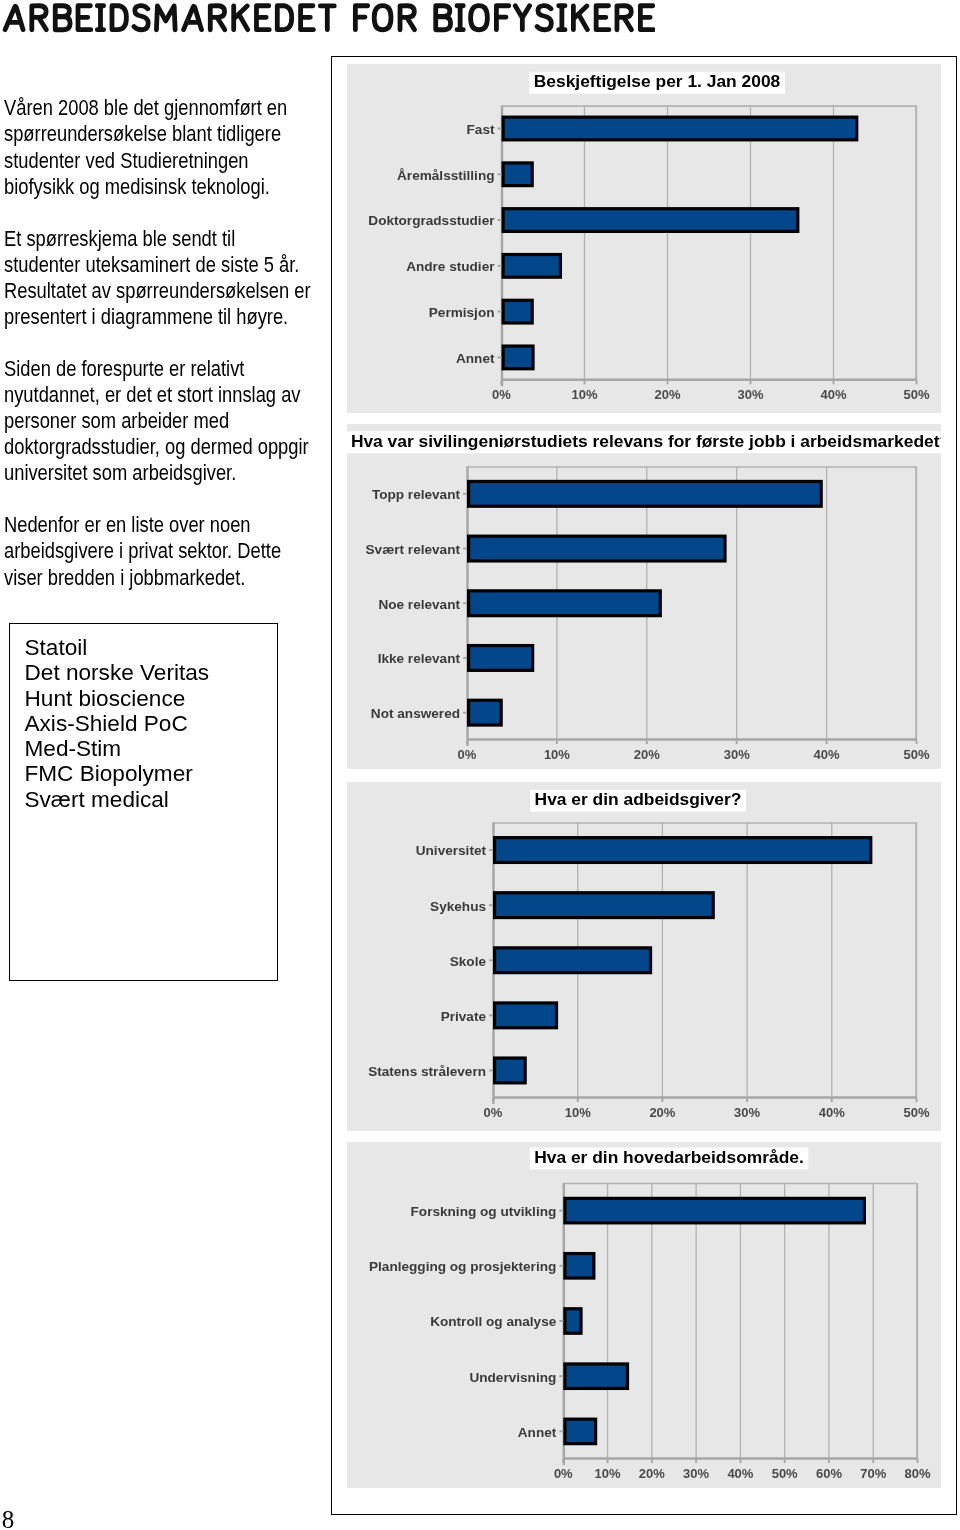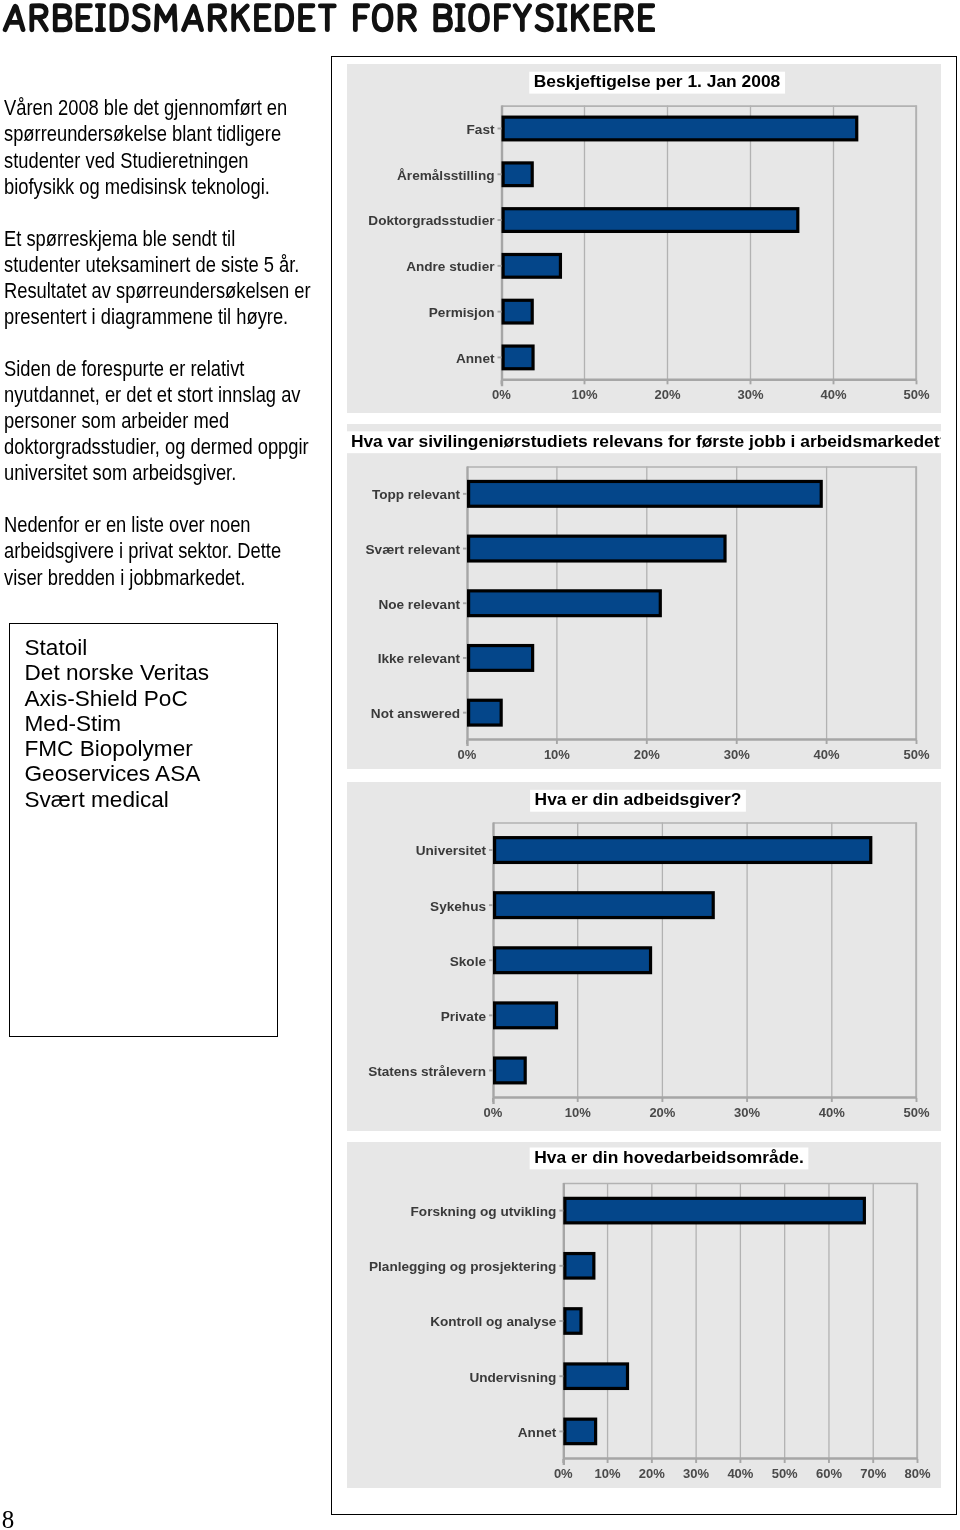--- a/index.html
+++ b/index.html
@@ -14,21 +14,21 @@
   }
   .doc-title svg{display:block;}
 
   
   .leftcol{position:absolute;left:4px;top:95.4px;width:376px;
            transform:scaleX(0.822);transform-origin:0 0;}
   .para{font-size:22.3px;line-height:26.07px;color:#000;margin:0 0 26.07px 0;
         font-family:"Liberation Sans",sans-serif;}
 
   
-  .listbox{position:absolute;left:8.5px;top:623px;width:269px;height:414px;
+  .listbox{position:absolute;left:8.5px;top:623px;width:269px;height:358px;
            border:1.5px solid #000;background:#fff;box-sizing:border-box;}
   .listbox ul{margin:0;padding:0;list-style:none;position:absolute;
               left:15px;top:11.0px;width:260px;}
   .listbox li{font-size:22.6px;line-height:25.25px;color:#000;white-space:nowrap;}
 
   
   .pagenum{position:absolute;left:1.8px;top:1507px;font-family:"Liberation Serif",serif;
            font-size:25px;line-height:25px;color:#000;}
 
   
@@ -82,24 +82,24 @@
       <p class="para">Våren 2008 ble det gjennomført en spørreundersøkelse blant tidligere studenter ved Studieretningen biofysikk og medisinsk teknologi.</p>
       <p class="para">Et spørreskjema ble sendt til studenter uteksaminert de siste 5 år. Resultatet av spørreundersøkelsen er presentert i diagrammene til høyre.</p>
       <p class="para">Siden de forespurte er relativt nyutdannet, er det et stort innslag av personer som arbeider med doktorgradsstudier, og dermed oppgir universitet som arbeidsgiver.</p>
       <p class="para">Nedenfor er en liste over noen arbeidsgivere i privat sektor. Dette viser bredden i jobbmarkedet.</p>
     </div>
 
   <div class="listbox">
     <ul>
         <li>Statoil</li>
         <li>Det norske Veritas</li>
+        <li>Hunt bioscience</li>
         <li>Axis-Shield PoC</li>
         <li>Med-Stim</li>
         <li>FMC Biopolymer</li>
-        <li>Geoservices ASA</li>
         <li>Svært medical</li>
       </ul>
   </div>
 
   <div class="pagenum">8</div>
 
   <div class="chart-frame"></div>
 
 <div class="chart-box" style="left: 347px; top: 64px; width: 594px; height: 349px; background: rgb(231, 231, 231);">
       <svg width="594" height="349" viewBox="0 0 594 349">

